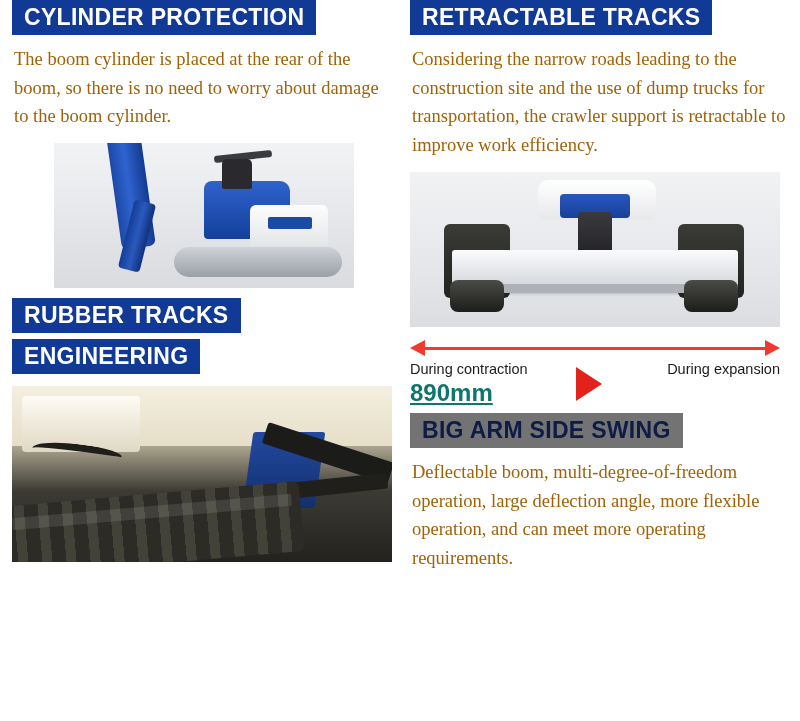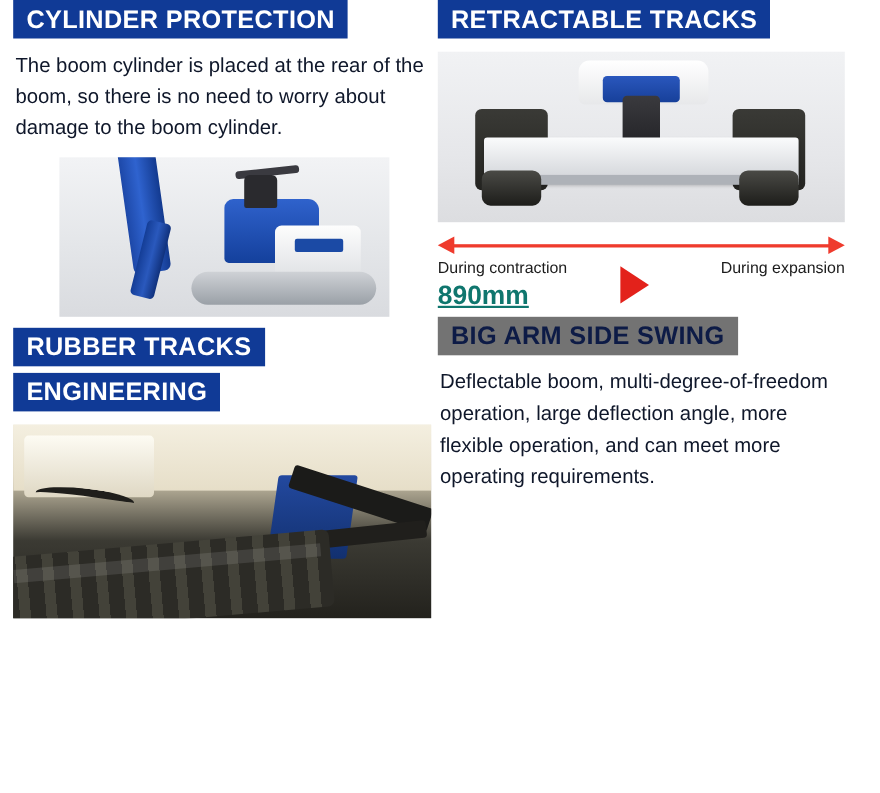--- a/index.html
+++ b/index.html
@@ -18,21 +18,21 @@
     position: relative;
     width: 643px;
     height: 721px;
   }
   .col {
     position: absolute;
     top: 0;
     width: 380px;
   }
   .col-left { left: 12px; }
-  .col-right { left: 398px; width: 380px; }
+  .col-right { left: 410px; width: 380px; }
 
   .banner {
     display: inline-block;
     background: #103a96;
     color: #ffffff;
     font-weight: bold;
     font-size: 23px;
     letter-spacing: 0.3px;
     padding: 5px 12px 6px 12px;
     line-height: 1.05;
@@ -40,22 +40,23 @@
   }
   .banner.yellow {
     background: #737373;
     color: #0d1b46;
   }
   .banner-block { margin-bottom: 6px; }
 
   .para {
     font-size: 18.5px;
     line-height: 1.55;
-    color: #0f172a;
+    color: #a16207;
     margin: 10px 2px 0 2px;
+    font-family: Liberation Serif, serif;
   }
 
   .photo {
     position: relative;
     overflow: hidden;
     background: #e9eaec;
   }
 
   
   #photo-boom {
@@ -369,20 +370,21 @@
       </div>
     </div>
   </div>
 
   <div class="col col-right">
 
     <div>
       <div class="banner-block">
         <span class="banner">RETRACTABLE TRACKS</span>
       </div>
+      <p class="para">Considering the narrow roads leading to the construction site and the use of dump trucks for transportation, the crawler support is retractable to improve work efficiency.</p>
 
       <div class="photo" id="photo-retract">
         <div class="seat-white"></div>
         <div class="top-blue"></div>
         <div class="center-col"></div>
         <div class="track-l"></div>
         <div class="track-r"></div>
         <div class="blade"></div>
         <div class="blade-edge"></div>
         <div class="wheel-l"></div>

